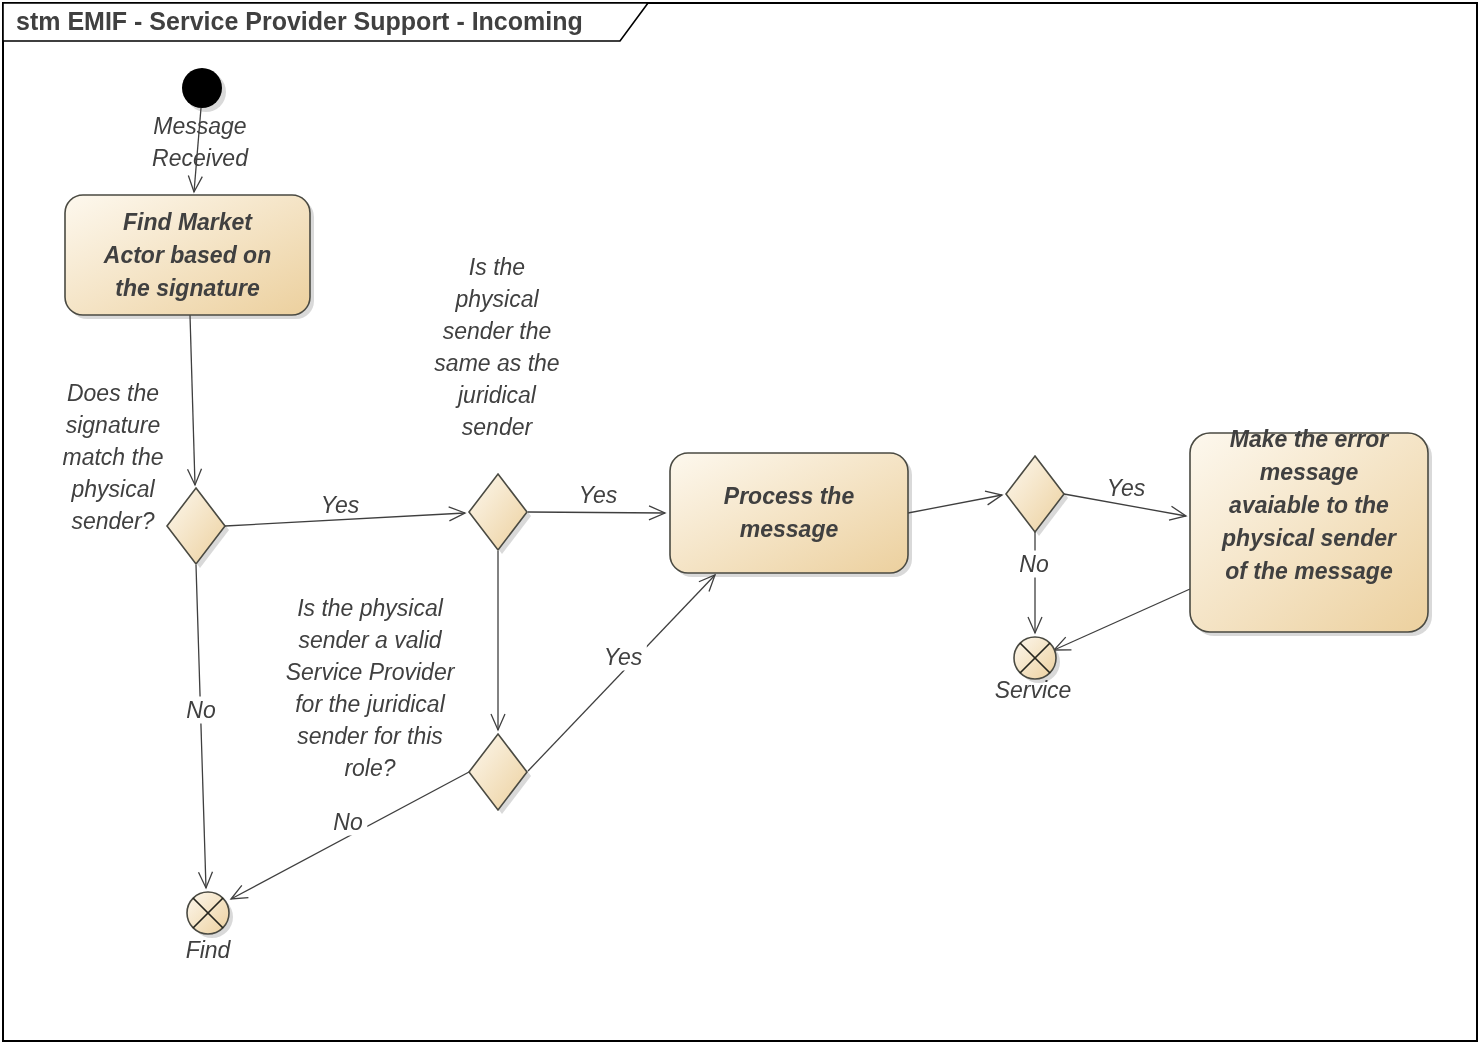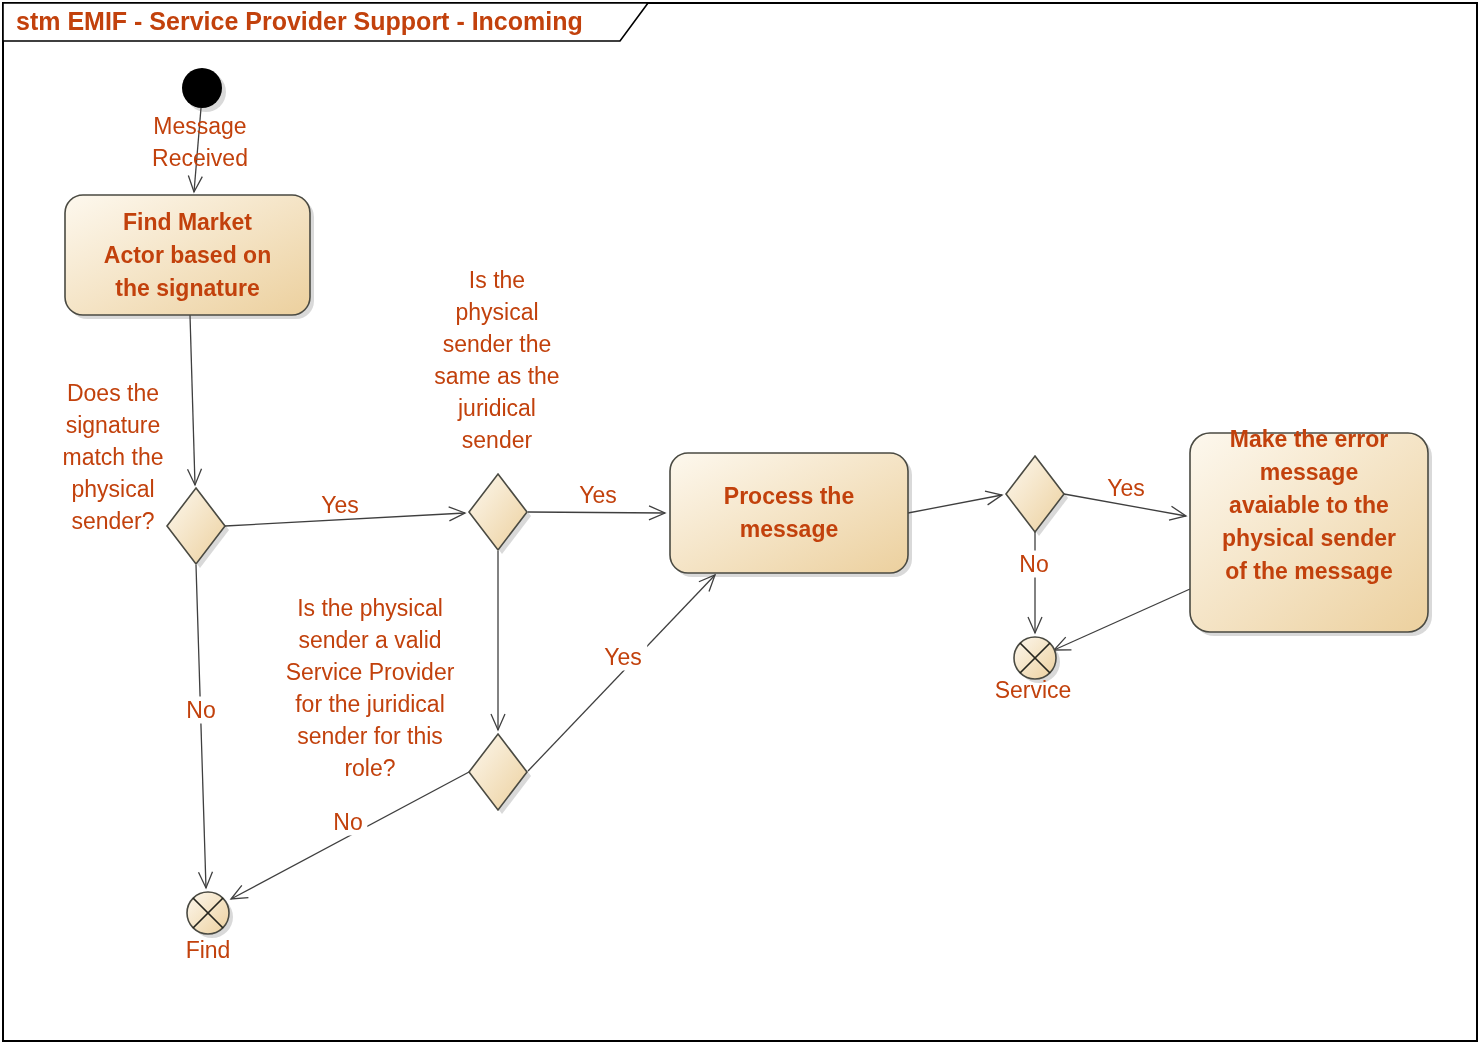--- a/index.html
+++ b/index.html
@@ -7,33 +7,33 @@
     --node-gradient-end:#ecd09e;
     --node-border:#4a4a42;
     --edge:#3f3f3f;
     --shadow:#cfcfcf;
     --initial-fill:#000000;
     --frame-border:#000000;
   }
   html,body{margin:0;padding:0;background:#fff;}
   .stage{
     position:relative;width:1480px;height:1044px;background:#fff;
-    font-family:"Liberation Sans",sans-serif;overflow:hidden;color:#c2410c;
+    font-family:"Liberation Sans",sans-serif;overflow:hidden;color:#404040;
   }
   svg.layer{position:absolute;left:0;top:0;}
   .gs{stop-color:var(--node-gradient-start);}
   .ge{stop-color:var(--node-gradient-end);}
   .shape{stroke:var(--node-border);stroke-width:1.6;fill:url(#nodeGrad);}
   .shadow{fill:var(--shadow);stroke:none;opacity:.8;}
   .edge{stroke:var(--edge);stroke-width:1.3;fill:none;}
   .xline{stroke:#26261f;stroke-width:1.7;}
   .frame{fill:#ffffff;stroke:var(--frame-border);stroke-width:2;}
   .tab{fill:#ffffff;stroke:var(--frame-border);stroke-width:1.6;}
   .initial{fill:var(--initial-fill);stroke:none;}
-  .lbl{position:absolute;}
+  .lbl{position:absolute;font-style:italic;}
   .annot{font-size:23px;line-height:32px;text-align:center;white-space:pre-line;}
   .node-label{
     font-weight:bold;font-size:23px;line-height:33px;
     display:flex;align-items:center;justify-content:center;
     text-align:center;white-space:pre-line;
   }
   .edge-label{font-size:23px;transform:translate(-50%,-50%);padding:0 2px;}
   .edge-label.online{background:#ffffff;padding:0 5px;}
   .title{position:absolute;left:16px;top:7px;font-size:25px;font-weight:bold;white-space:nowrap;}
 </style>
@@ -111,21 +111,21 @@
   <div class="lbl node-label" style="left:65px;top:195px;width:245px;height:120px">Find Market
 Actor based on
 the signature</div>
 
   <div class="lbl annot" style="left:48px;top:377px;width:130px">Does the
 signature
 match the
 physical
 sender?</div>
 
-  <div class="lbl annot" style="left:432px;top:264px;width:130px">Is the
+  <div class="lbl annot" style="left:432px;top:251px;width:130px">Is the
 physical
 sender the
 same as the
 juridical
 sender</div>
 
   <div class="lbl annot" style="left:277px;top:592px;width:186px">Is the physical
 sender a valid
 Service Provider
 for the juridical

